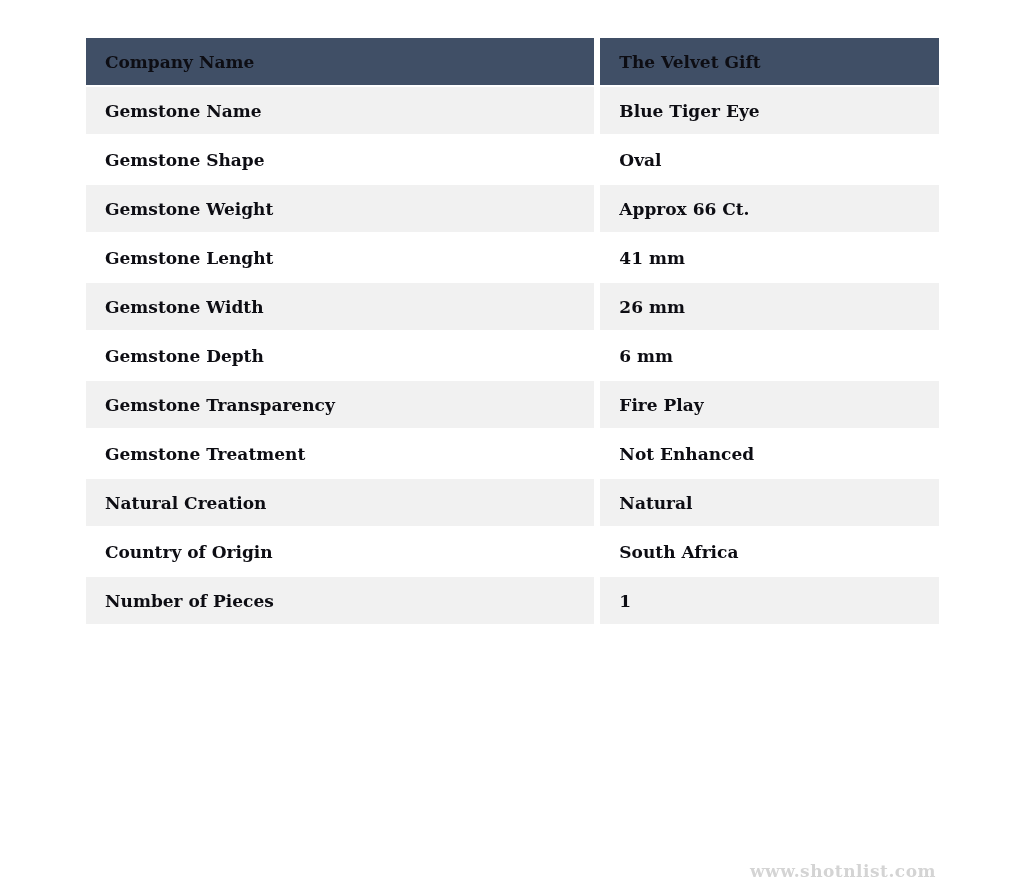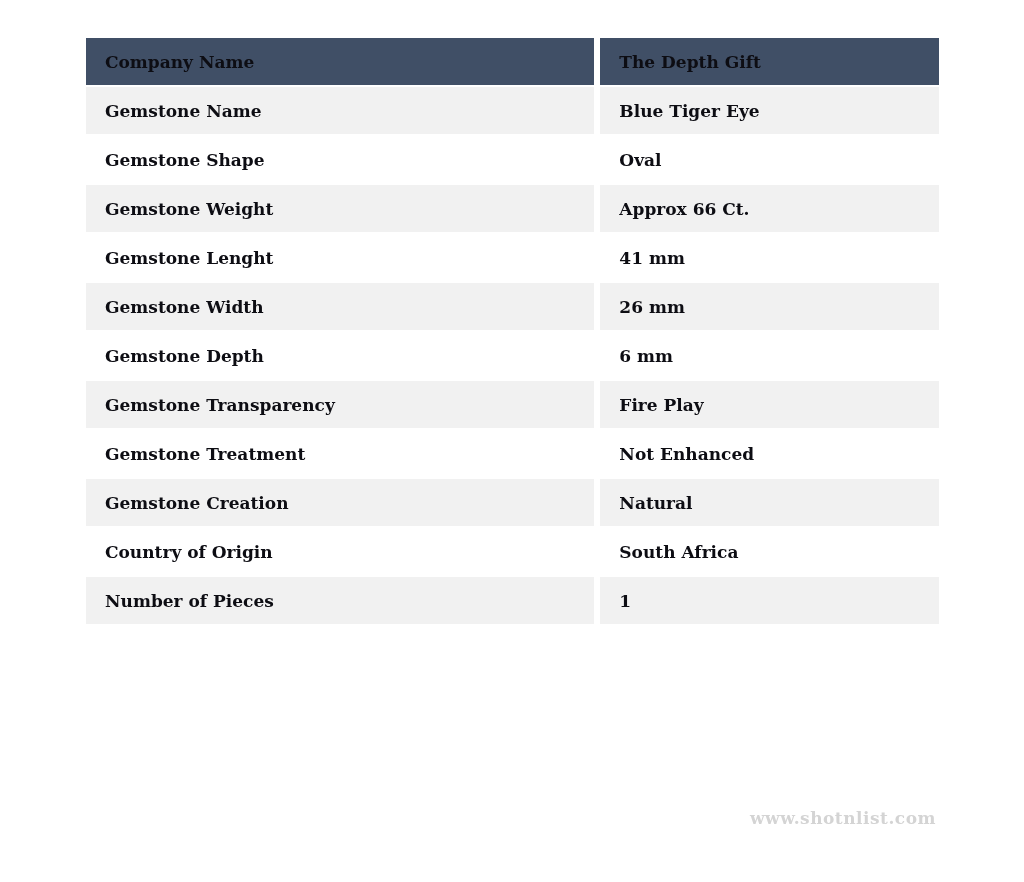--- a/index.html
+++ b/index.html
@@ -56,21 +56,21 @@
     border-right: 6px solid var(--gap-color);
     margin-left: 14px;
   }
   .spec-table thead th {
     background: var(--header-bg);
   }
   .spec-table tbody tr:nth-child(odd) td { background: var(--row-alt-bg); }
   .spec-table tbody tr:nth-child(even) td { background: var(--row-bg); }
   .watermark {
     position: absolute;
-    top: 808px;
+    top: 861px;
     right: 88px;
     font-size: 17px;
     font-weight: bold;
     color: var(--watermark-color);
     letter-spacing: 0.5px;
   }
 </style>
 </head>
 <body>
 
@@ -78,21 +78,21 @@
 
   <div class="table-wrap">
     <table class="spec-table">
       <colgroup>
         <col class="col-label">
         <col class="col-value">
       </colgroup>
       <thead>
         <tr>
           <th>Company Name</th>
-          <th>The Depth Gift</th>
+          <th>The Velvet Gift</th>
         </tr>
       </thead>
       <tbody>
           <tr>
     <td>Gemstone Name</td>
     <td>Blue Tiger Eye</td>
   </tr>
           <tr>
     <td>Gemstone Shape</td>
     <td>Oval</td>
@@ -115,21 +115,21 @@
   </tr>
           <tr>
     <td>Gemstone Transparency</td>
     <td>Fire Play</td>
   </tr>
           <tr>
     <td>Gemstone Treatment</td>
     <td>Not Enhanced</td>
   </tr>
           <tr>
-    <td>Gemstone Creation</td>
+    <td>Natural Creation</td>
     <td>Natural</td>
   </tr>
           <tr>
     <td>Country of Origin</td>
     <td>South Africa</td>
   </tr>
           <tr>
     <td>Number of Pieces</td>
     <td>1</td>
   </tr>

